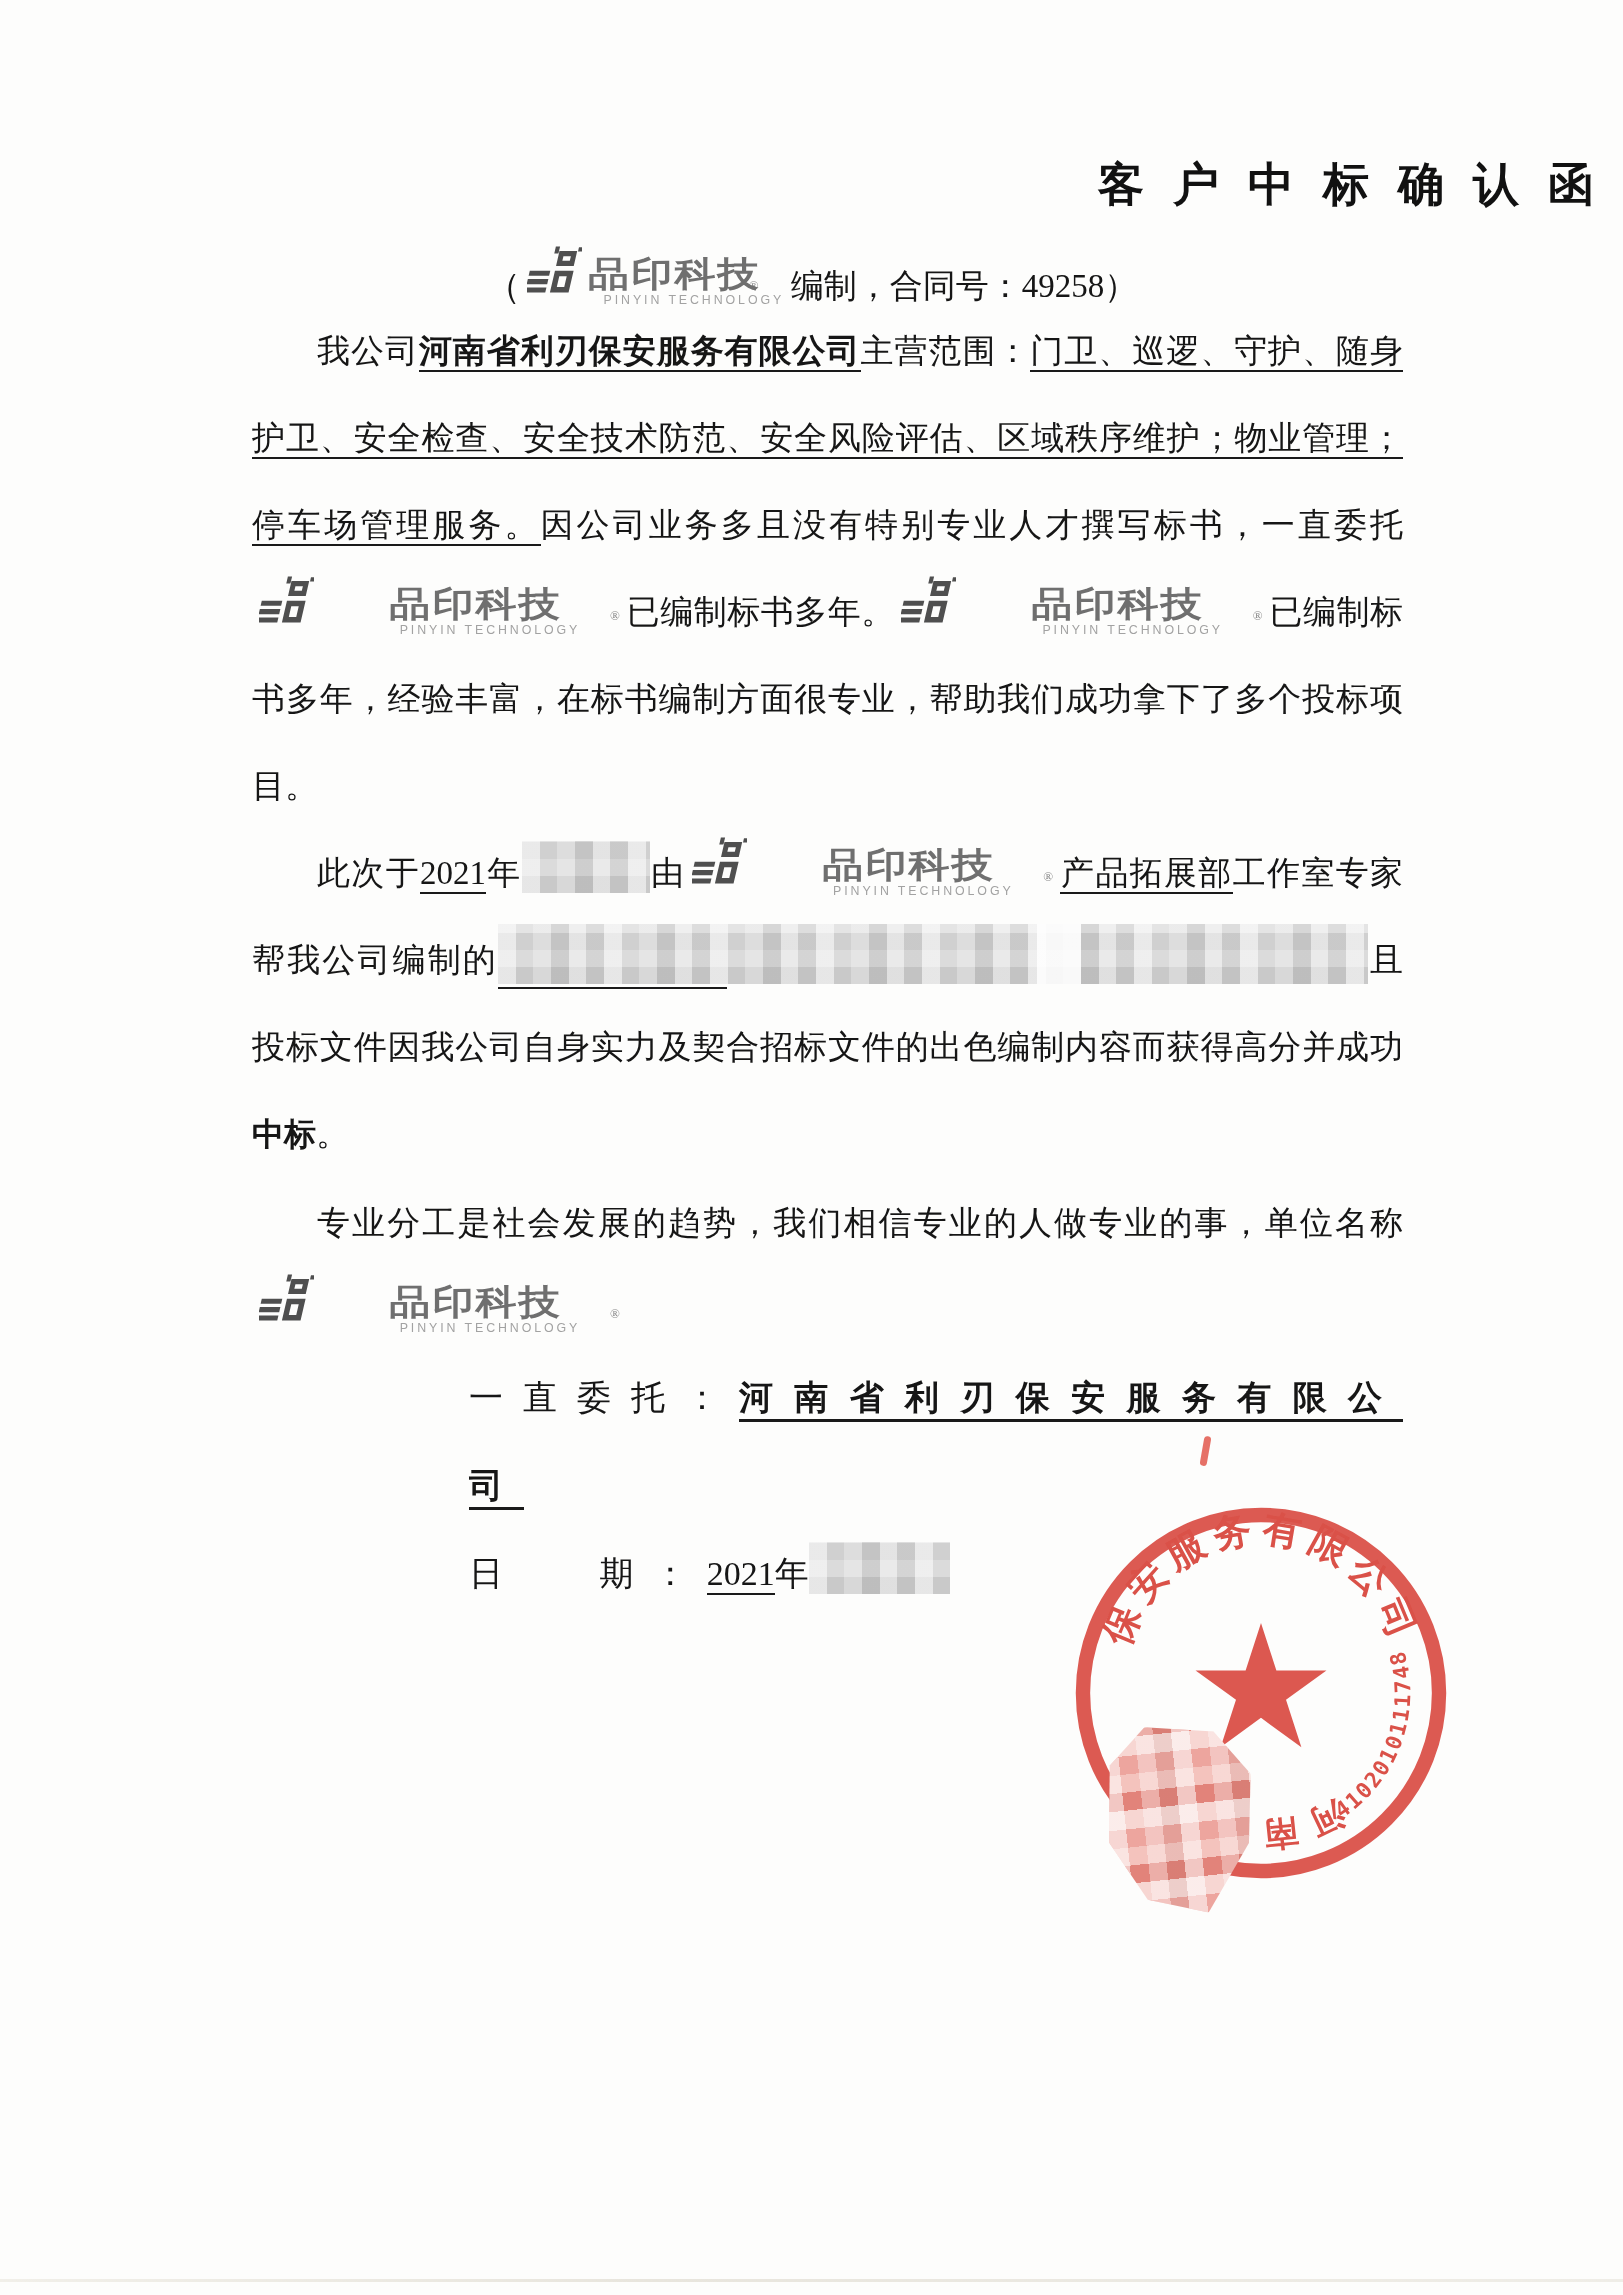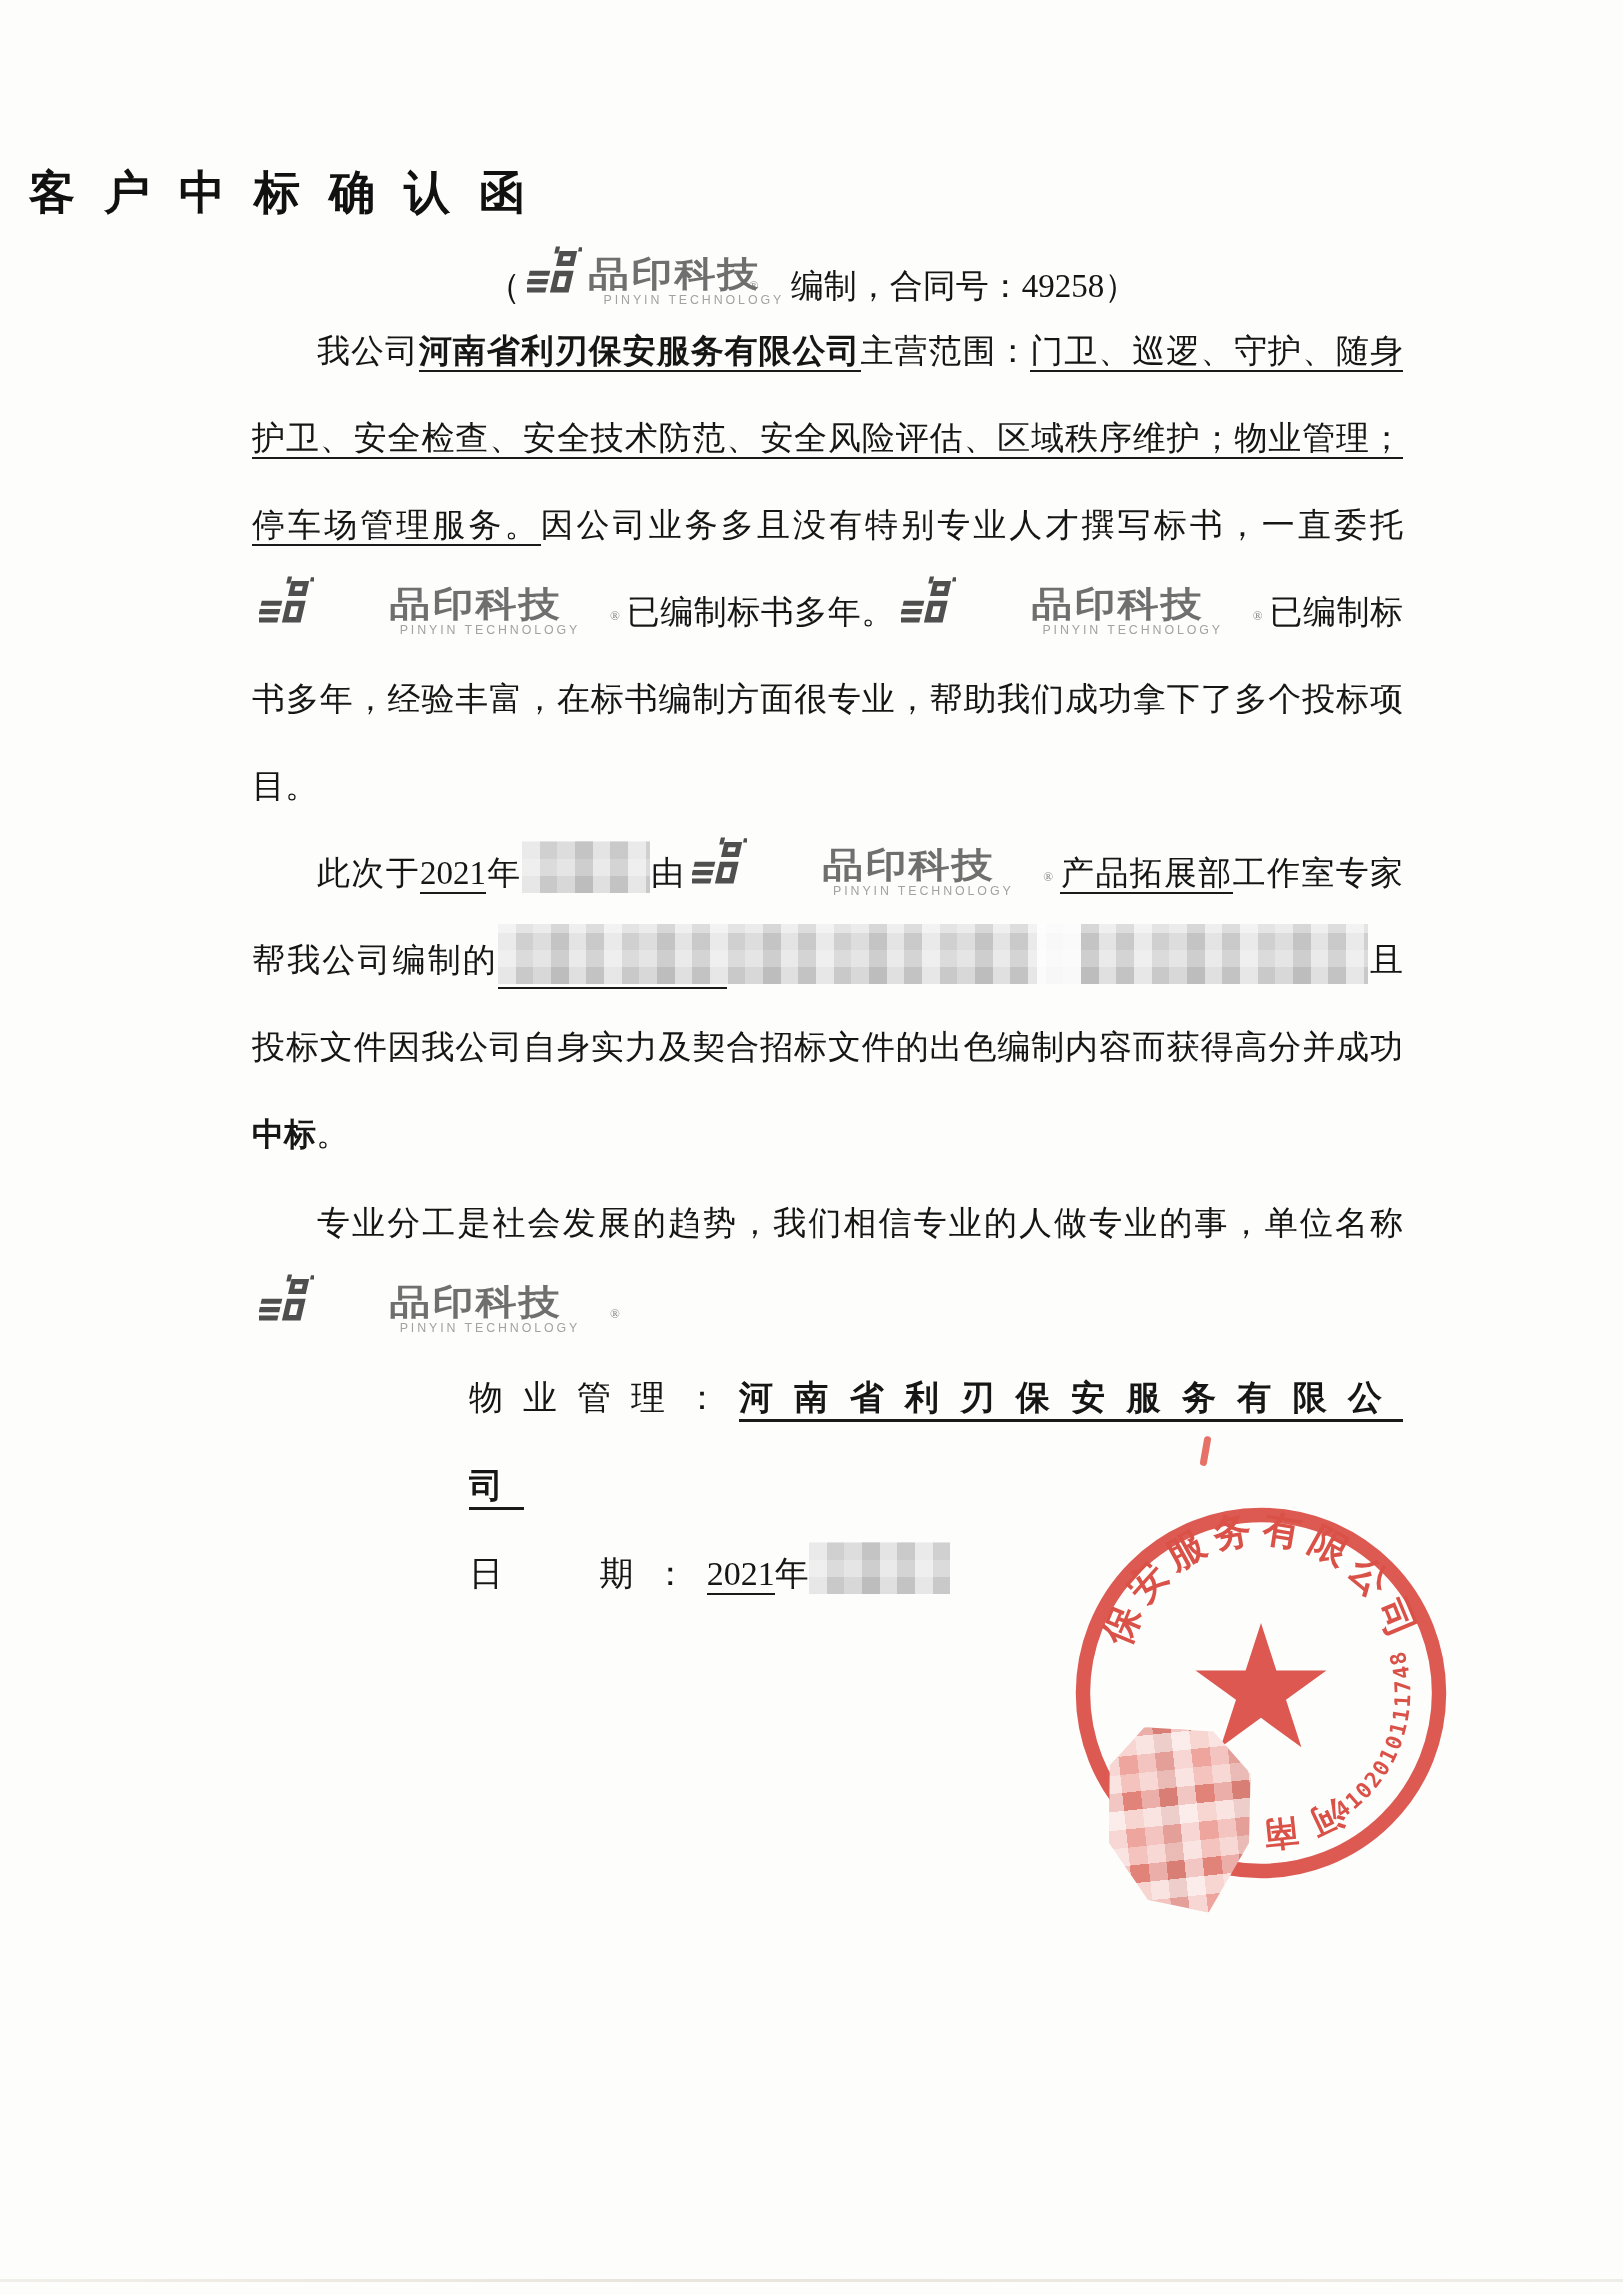--- a/index.html
+++ b/index.html
@@ -5,22 +5,22 @@
   html,body{margin:0;padding:0;}
   body{background:#8a8a8a;}
   .page{
     position:relative; width:1623px; height:2295px; margin:0 auto;
     background:#fdfdfc; overflow:hidden;
     font-family:"Liberation Serif","DejaVu Serif",serif;
     color:#161616;
   }
   
   .title{
-    position:absolute; top:162px; left:0; right:0;
-    text-align:left; font-size:46px; font-weight:bold;
+    position:absolute; top:154px; left:0; right:0;
+    text-align:right; font-size:46px; font-weight:bold;
     letter-spacing:29px; text-indent:29px; color:#111;
     font-family:"Liberation Sans","DejaVu Sans",sans-serif;
   }
   .subtitle{
     position:absolute; top:239px; left:0; right:0;
     display:flex; justify-content:center; align-items:flex-end;
     font-size:33px; line-height:39px; padding-bottom:2.6px;
   }
   .subtitle .paren{font-size:35px;}
   
@@ -202,21 +202,21 @@
           </svg>
         <span class="logo-stack">
             <span class="logo-cnrow">
               <span class="logo-cn">品印科技</span>
               <span class="logo-reg">®</span>
             </span>
             <span class="logo-en">PINYIN TECHNOLOGY</span>
           </span>
       </span></p>
 
-    <p class="para sig"><span class="sig-label">物业管理：</span><span class="sig-company">河南省利刃保安服务有限公司</span></p>
+    <p class="para sig"><span class="sig-label">一直委托：</span><span class="sig-company">河南省利刃保安服务有限公司</span></p>
 
     <p class="para sig"><span class="sig-label">日</span><span class="date-gap"></span><span class="sig-label">期：</span><span class="u date-num">2021</span><span class="date-num">年</span><span class="mosaic blur-date"></span></p>
 
   </div>
 
   <svg class="seal" viewBox="0 0 660 660">
     <defs>
       <path id="arcTop" d="M 124.6 274.9 A 208 208 0 0 1 535.4 274.9"></path>
       <path id="arcNum" d="M 415.4 541.5 A 228 228 0 0 0 531.3 223.0"></path>
       <path id="arcBottom" d="M 423.9 505.5 A 200 200 0 0 1 166.2 443.6"></path>

